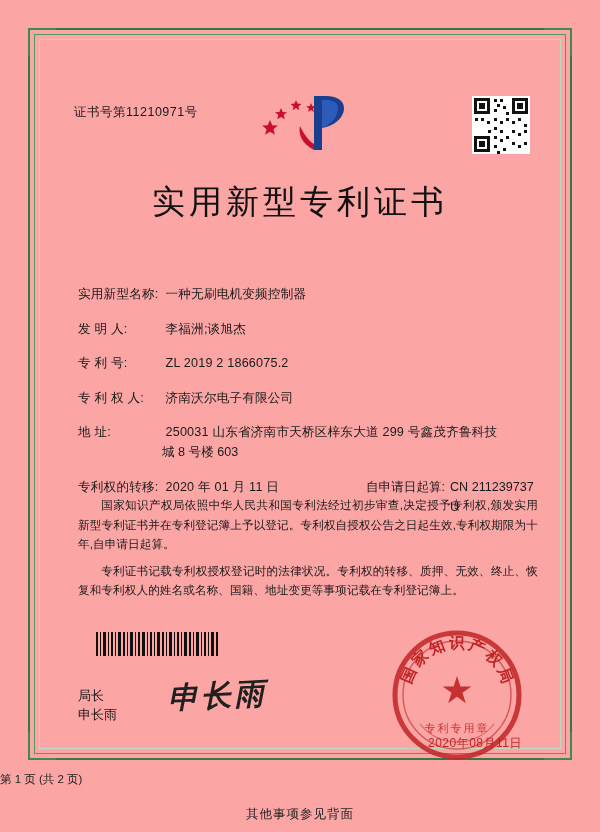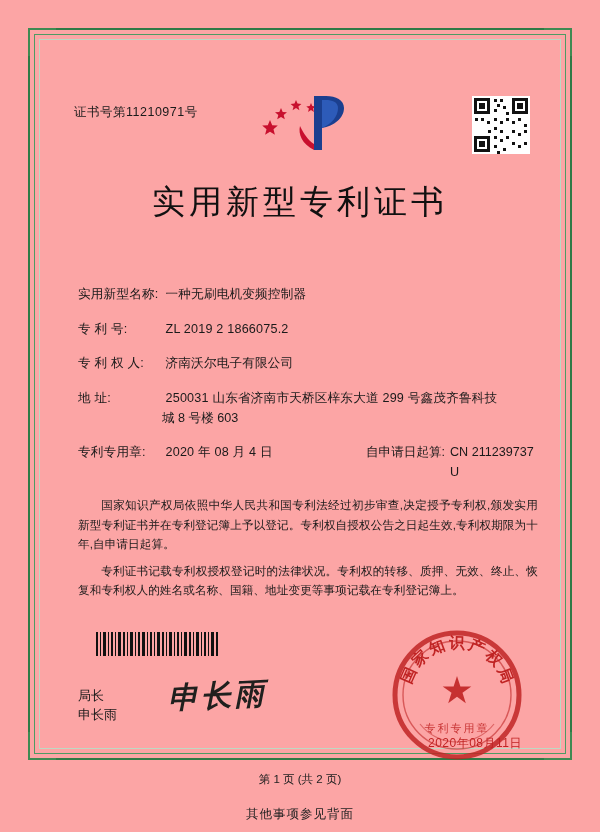--- a/index.html
+++ b/index.html
@@ -200,21 +200,20 @@
     color: #c02424;
     letter-spacing: 0.5px;
     text-align: right;
   }
 
   .page-num {
     position: absolute;
     left: 0;
     right: 0;
     top: 772px;
-    text-align: center;
     font-size: 11.5px;
     color: #222;
   }
   .footer-note {
     position: absolute;
     left: 0;
     right: 0;
     top: 806px;
     text-align: center;
     font-size: 12.5px;
@@ -303,35 +302,39 @@
   </div>
 
   <div class="title">实用新型专利证书</div>
 
   <div class="fields">
     <div class="frow">
       <span class="flabel">实用新型名称:</span>
       <span class="fval">一种无刷电机变频控制器</span>
     </div>
     <div class="frow">
+      <span class="flabel">发 明 人:</span>
+      <span class="fval">李福洲;谈旭杰</span>
+    </div>
+    <div class="frow">
       <span class="flabel">专 利 号:</span>
       <span class="fval">ZL 2019 2 1866075.2</span>
     </div>
     <div class="frow">
       <span class="flabel">专 利 权 人:</span>
       <span class="fval">济南沃尔电子有限公司</span>
     </div>
     <div class="frow">
       <span class="flabel">地 址:</span>
       <span class="fval">250031 山东省济南市天桥区梓东大道 299 号鑫茂齐鲁科技</span>
       <span class="addr-cont">城 8 号楼 603</span>
     </div>
     <div class="frow">
-      <span class="flabel">专利专用章:</span>
-      <span class="fval">2020 年 08 月 4 日</span>
+      <span class="flabel">专利权的转移:</span>
+      <span class="fval">2020 年 01 月 11 日</span>
       <span class="flabel2">自申请日起算:</span>
       <span class="fval2b">CN 211239737 U</span>
     </div>
   </div>
 
   <div class="body-text">
     <p>国家知识产权局依照中华人民共和国专利法经过初步审查,决定授予专利权,颁发实用新型专利证书并在专利登记簿上予以登记。专利权自授权公告之日起生效,专利权期限为十年,自申请日起算。</p>
     <p>专利证书记载专利权授权登记时的法律状况。专利权的转移、质押、无效、终止、恢复和专利权人的姓名或名称、国籍、地址变更等事项记载在专利登记簿上。</p>
   </div>
 

